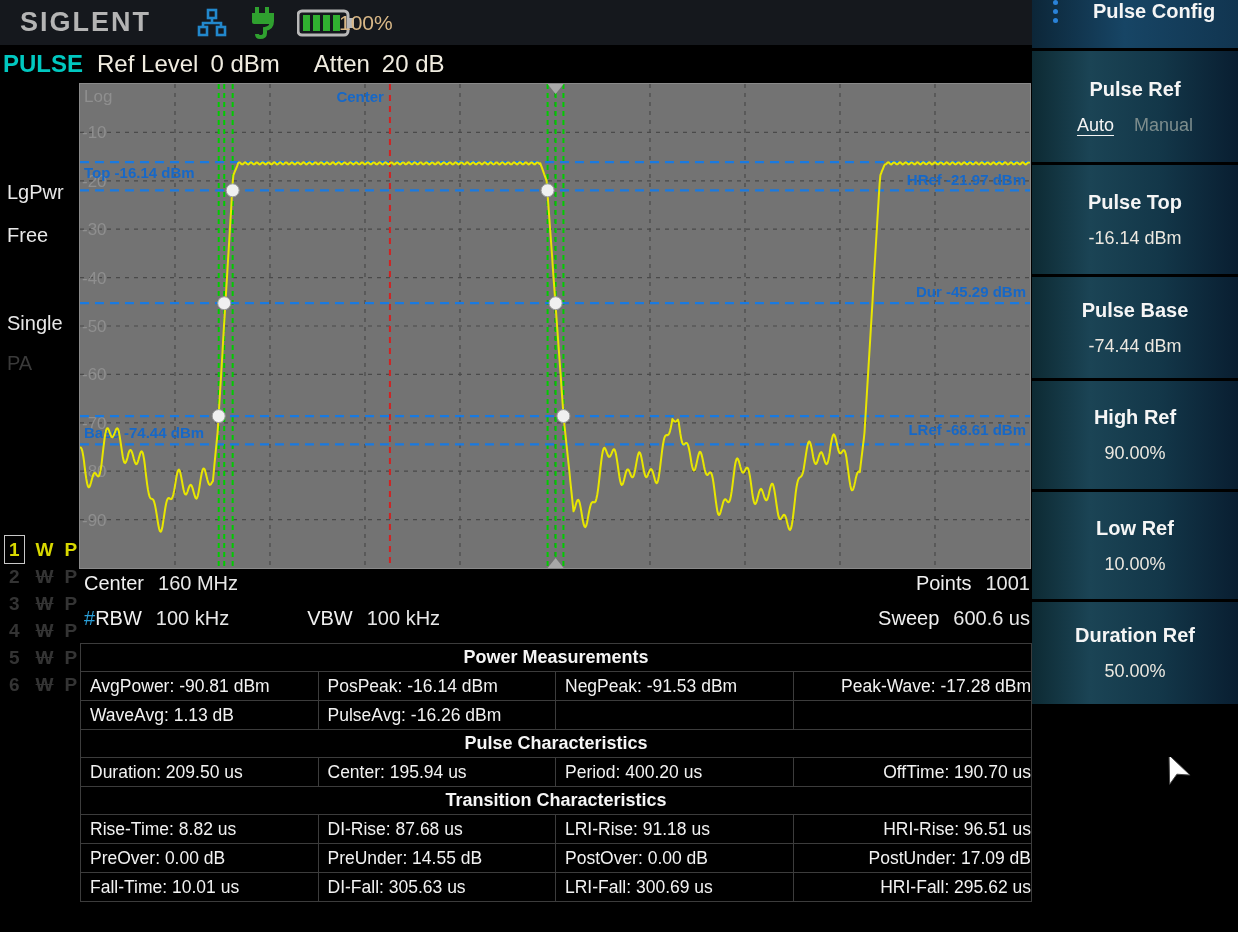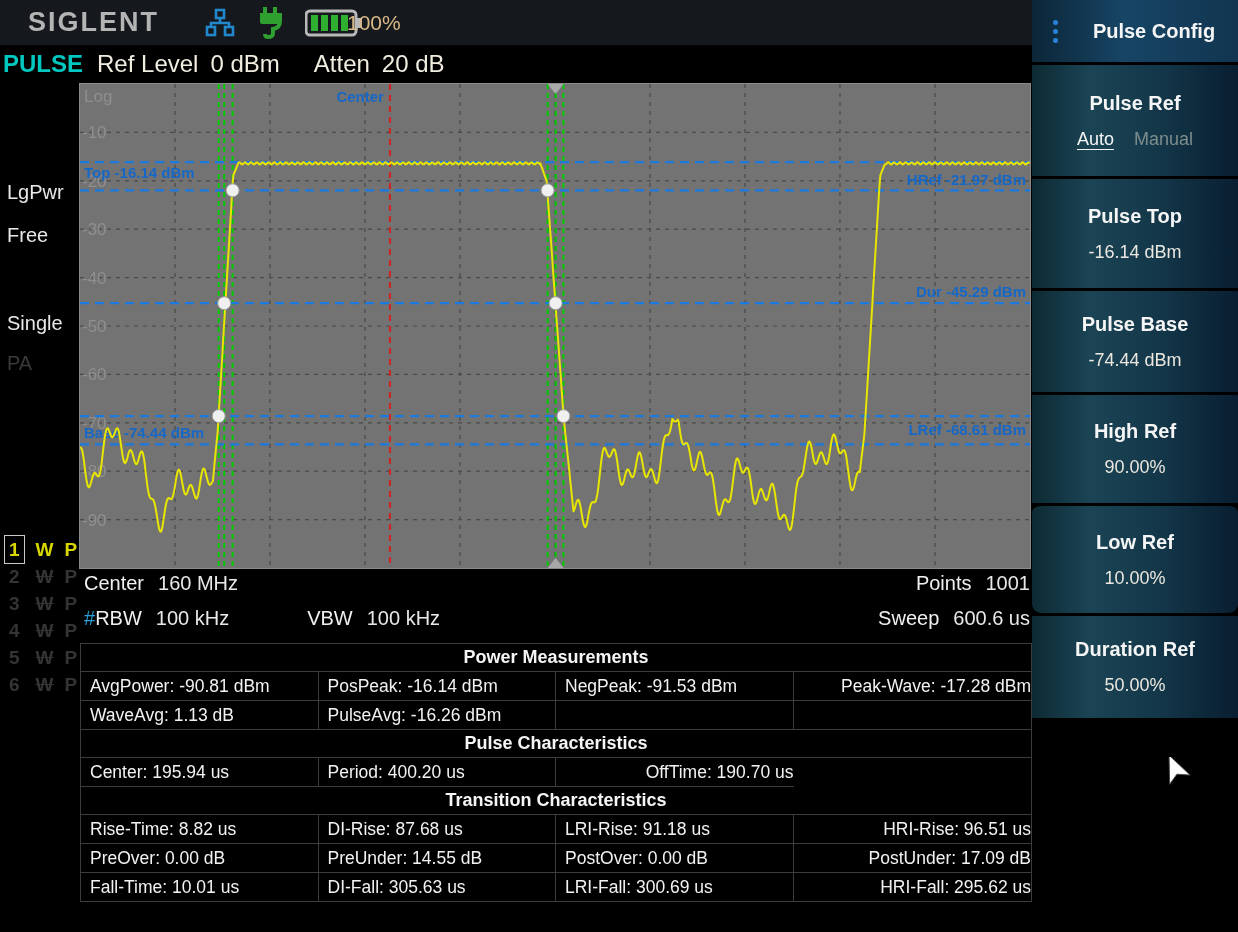--- a/index.html
+++ b/index.html
@@ -1,21 +1,21 @@
 <!DOCTYPE html>
 <html><head>
 <meta charset="utf-8">
 <style>
   html,body{margin:0;padding:0;background:#000;}
   body{width:1238px;height:932px;position:relative;overflow:hidden;
        font-family:"Liberation Sans", sans-serif;color:#e8e8e8;}
   
   .statusbar{position:absolute;left:0;top:0;width:1032px;height:45px;background:#15181d;
              display:flex;align-items:center;}
-  .brand{color:#b4b4b4;font-size:27px;font-weight:bold;letter-spacing:2px;margin-left:28px;}
+  .brand{color:#b4b4b4;font-size:27px;font-weight:bold;letter-spacing:2px;margin-left:20px;}
   .sb-icons{display:flex;align-items:center;gap:22px;margin-left:46px;}
   .batt-pct{color:#d9b887;font-size:21px;margin-left:-16px;}
   
   .measrow{position:absolute;left:0;top:45px;width:1032px;height:38px;display:flex;align-items:center;font-size:24px;}
   .mode{color:#00c8c0;font-weight:bold;margin-left:3px;}
   .hdr-item{margin-left:14px;color:#f0ece0;}
   .hdr-item .v{margin-left:12px;}
   .hdr-atten{margin-left:34px;}
   
   .annun{position:absolute;left:7px;font-size:20px;color:#e8e8e8;}
@@ -39,21 +39,21 @@
   
   .tables{position:absolute;left:80px;top:643px;width:950px;border:1px solid #3c3c3c;border-bottom:none;}
   .ttitle{height:27px;line-height:27px;text-align:center;font-weight:bold;font-size:18px;color:#f5f5f5;
           border-bottom:1px solid #3c3c3c;}
   .trowgrid{display:grid;grid-template-columns:1fr 1fr 1fr 1fr;}
   .tcell{height:28px;line-height:28px;font-size:17.5px;padding-left:9px;color:#f2f2f2;
          border-bottom:1px solid #3c3c3c;border-right:1px solid #3c3c3c;white-space:nowrap;overflow:hidden;}
   .tcell:last-child{border-right:none;text-align:right;}
   
   .sidebar{position:absolute;left:1032px;top:0;width:206px;height:715px;background:#000;}
-  .menu-header{height:62px;display:flex;align-items:center;
+  .menu-header{height:48px;display:flex;align-items:flex-start;
      background:linear-gradient(90deg,#0c2638 0%,#174565 45%,#113550 100%);}
   .menu-header .title{flex:1;text-align:center;color:#f5f5f5;font-size:20px;font-weight:bold;}
   .kebab{width:30px;display:flex;flex-direction:column;align-items:center;gap:4px;margin-left:8px;}
   .kebab i{width:5px;height:5px;border-radius:50%;background:#2a82d8;display:block;}
   .menu-btn{border-top:3px solid #000;box-sizing:border-box;display:flex;flex-direction:column;
      justify-content:center;align-items:center;gap:14px;
      background:linear-gradient(90deg,#0d2a33 0%,#1b4455 28%,#133749 62%,#091e31 100%);}
   .menu-btn .blabel{color:#f5f5f5;font-size:20px;font-weight:bold;}
   .menu-btn .bvalue{color:#ece8e0;font-size:18px;}
   .optrow{display:flex;gap:20px;font-size:18px;}
@@ -236,20 +236,21 @@
       <div class="tcell">Peak-Wave: -17.28 dBm</div>
     </div>
     <div class="trowgrid">
       <div class="tcell">WaveAvg: 1.13 dB</div>
       <div class="tcell">PulseAvg: -16.26 dBm</div>
       <div class="tcell"></div>
       <div class="tcell"></div>
     </div>
     <div class="ttitle">Pulse Characteristics</div>
     <div class="trowgrid">
+      <div class="tcell">Duration: 209.50 us</div>
       <div class="tcell">Center: 195.94 us</div>
       <div class="tcell">Period: 400.20 us</div>
       <div class="tcell">OffTime: 190.70 us</div>
     </div>
     <div class="ttitle">Transition Characteristics</div>
     <div class="trowgrid">
       <div class="tcell">Rise-Time: 8.82 us</div>
       <div class="tcell">DI-Rise: 87.68 us</div>
       <div class="tcell">LRI-Rise: 91.18 us</div>
       <div class="tcell">HRI-Rise: 96.51 us</div>
@@ -290,21 +291,21 @@
         <span class="bvalue">-16.14 dBm</span>
       </div>
       <div class="menu-btn" style="height: 104px;">
         <span class="blabel">Pulse Base</span>
         <span class="bvalue">-74.44 dBm</span>
       </div>
       <div class="menu-btn" style="height: 111px;">
         <span class="blabel">High Ref</span>
         <span class="bvalue">90.00%</span>
       </div>
-      <div class="menu-btn" style="height: 110px; border-radius: 9px;">
+      <div class="menu-btn" style="height: 110px;">
         <span class="blabel">Low Ref</span>
         <span class="bvalue">10.00%</span>
       </div>
       <div class="menu-btn" style="height: 105px;">
         <span class="blabel">Duration Ref</span>
         <span class="bvalue">50.00%</span>
       </div>
     </div>
 </div>
 

